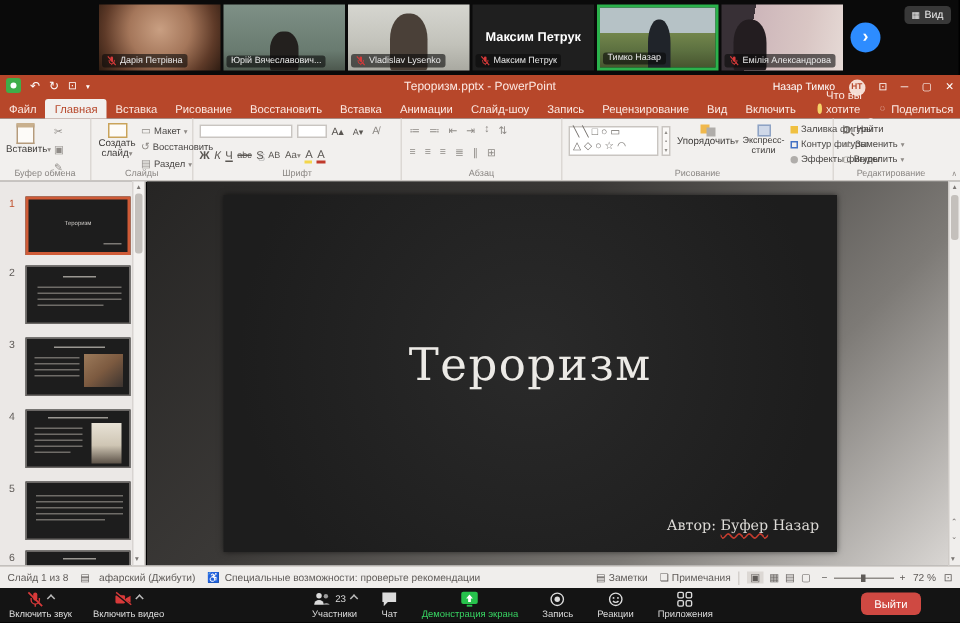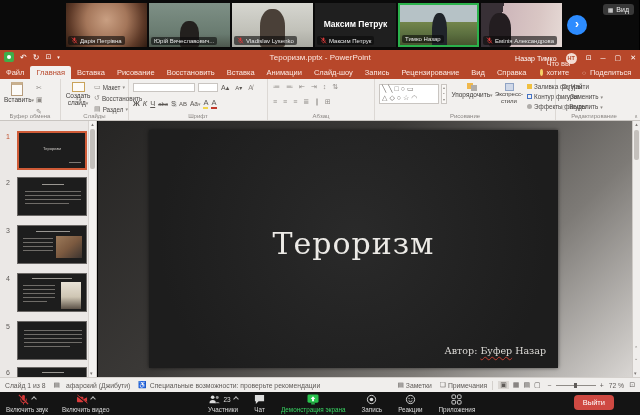--- a/index.html
+++ b/index.html
@@ -177,21 +177,21 @@
   <span class="tab active">Главная</span>
   <span class="tab">Вставка</span>
   <span class="tab">Рисование</span>
   <span class="tab">Восстановить</span>
   <span class="tab">Вставка</span>
   <span class="tab">Анимации</span>
   <span class="tab">Слайд-шоу</span>
   <span class="tab">Запись</span>
   <span class="tab">Рецензирование</span>
   <span class="tab">Вид</span>
-  <span class="tab">Справка</span>
+  <span class="tab">Включить</span>
   <span class="tellme">
     <span class="bulb"></span>
     <span>Что вы хотите сделать?</span>
   </span>
   <span class="share-tab">
     <span style="font-size:6px">◌</span>
     <span>Поделиться</span>
   </span>
 </div>
 

